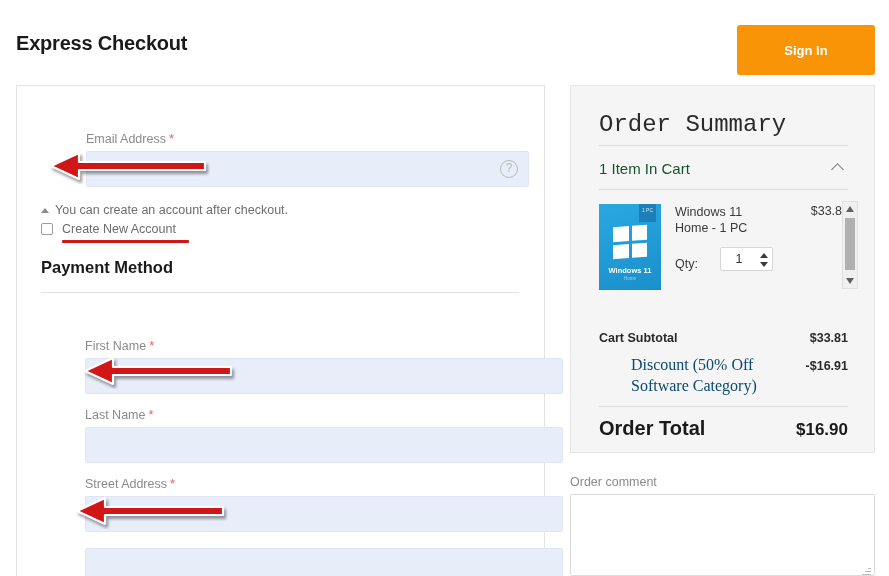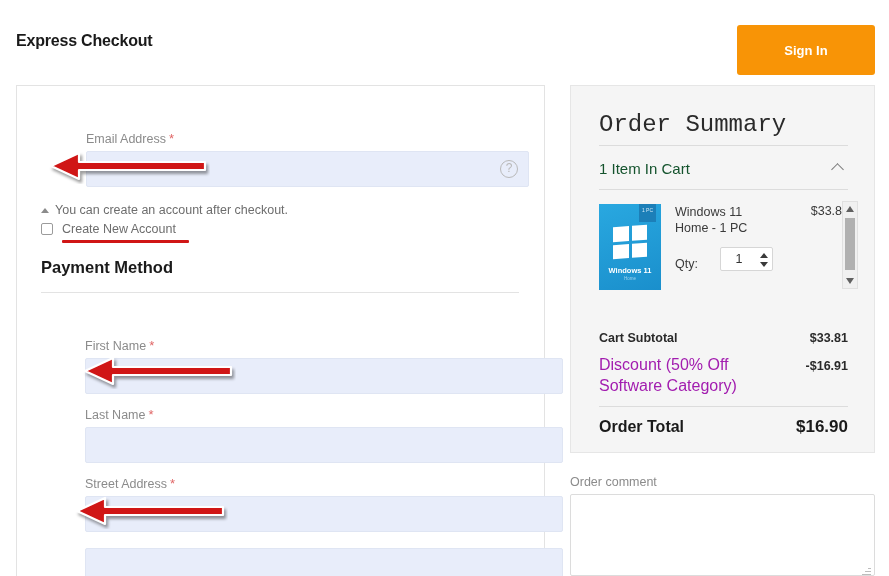--- a/index.html
+++ b/index.html
@@ -18,21 +18,21 @@
   }
 
   
   .page-header {
     position: absolute;
     left: 0; top: 0; width: 889px; height: 80px;
   }
   .page-title {
     position: absolute;
     left: 16px; top: 32px;
-    font-size: 16px;
+    font-size: 20px;
     font-weight: bold;
     color: #1a1a1a;
     letter-spacing: -0.2px;
   }
   .signin-button {
     position: absolute;
     left: 737px; top: 25px;
     width: 138px; height: 50px;
     background: #f89406;
     border: none;
@@ -322,43 +322,44 @@
   .total-row {
     position: relative;
     display: flex;
     justify-content: space-between;
     align-items: baseline;
     margin-bottom: 9px;
   }
   .total-label { font-size: 12.5px; font-weight: bold; color: #2a2a2a; }
   .total-value { font-size: 12.5px; font-weight: bold; color: #2a2a2a; }
   .discount-label {
-    font-family: Liberation Sans, sans-serif;
+    font-family: Liberation Serif, serif;
     font-size: 16px;
     font-weight: normal;
-    color: #a21caf;
+    color: #0c4a6e;
     width: 178px;
     line-height: 21px;
+    margin-left: 32px;
   }
   .discount-value { font-size: 12.5px; font-weight: bold; color: #2a2a2a; }
   .totals-rule {
     position: absolute;
     left: 28px; top: 320px;
     width: 249px; height: 1px;
     background: #dcdcdc;
   }
   .grand-row {
     position: absolute;
     left: 28px; top: 331px;
     width: 249px;
     display: flex;
     justify-content: space-between;
     align-items: baseline;
   }
-  .grand-label { font-size: 16px; font-weight: bold; color: #1a1a1a; }
+  .grand-label { font-size: 20px; font-weight: bold; color: #1a1a1a; }
   .grand-value { font-size: 17px; font-weight: bold; color: #1a1a1a; }
 
   
   .comment-label {
     position: absolute;
     left: 570px; top: 475px;
     font-size: 12.5px;
     color: #8b8b8b;
   }
   .comment-box {

